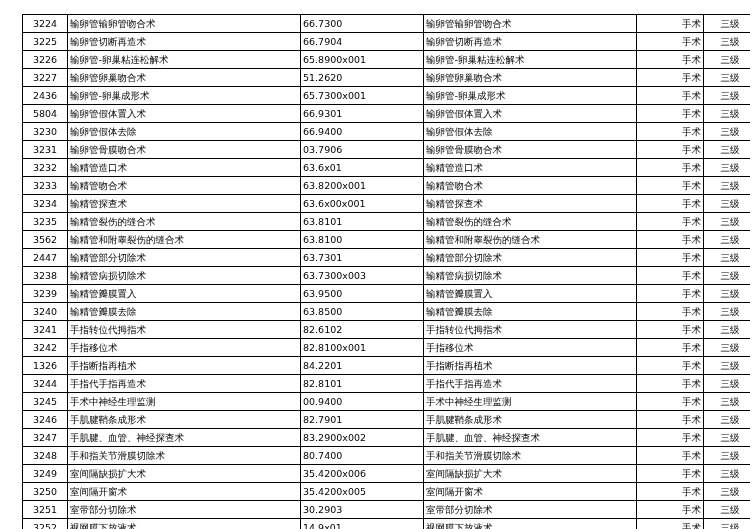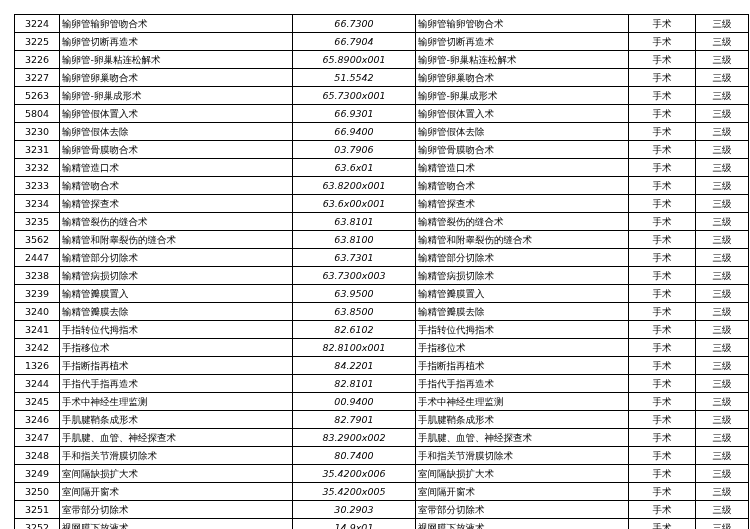--- a/index.html
+++ b/index.html
@@ -11,21 +11,21 @@
     width: 750px;
     height: 529px;
     font-family: "DejaVu Sans", "Liberation Sans", sans-serif;
     color: #000000;
   }
   .page {
     position: relative;
     width: 750px;
     height: 459px;
     box-sizing: border-box;
-    padding: 14px 18px 0 14px;
+    padding: 14px 18px 0 22px;
   }
   table.proc-table {
     border-collapse: collapse;
     width: 714px;
     table-layout: fixed;
   }
   table.proc-table td {
     border: 1px solid #000000;
     font-size: 9.5px;
     line-height: 1;
@@ -38,32 +38,31 @@
     width: 40px;
     text-align: center;
   }
   td.c-name1 {
     width: 228px;
     text-align: left;
     padding-left: 4px;
   }
   td.c-id {
     width: 118px;
-    text-align: center;
+    text-align: left;
     padding-left: 4px;
-    font-style: italic;
   }
   td.c-name2 {
     width: 208px;
     text-align: left;
     padding-left: 4px;
   }
   td.c-type {
     width: 62px;
-    text-align: center;
+    text-align: right;
   }
   td.c-level {
     width: 48px;
     text-align: center;
   }
   .cjk {
     font-family: "DejaVu Sans", "Liberation Sans", sans-serif;
   }
 </style>
 </head>
@@ -92,27 +91,27 @@
           <td class="c-code cjk">3226</td>
           <td class="c-name1 cjk">输卵管-卵巢粘连松解术</td>
           <td class="c-id cjk">65.8900x001</td>
           <td class="c-name2 cjk">输卵管-卵巢粘连松解术</td>
           <td class="c-type cjk">手术</td>
           <td class="c-level cjk">三级</td>
         </tr>
         <tr>
           <td class="c-code cjk">3227</td>
           <td class="c-name1 cjk">输卵管卵巢吻合术</td>
-          <td class="c-id cjk">51.5542</td>
+          <td class="c-id cjk">51.2620</td>
           <td class="c-name2 cjk">输卵管卵巢吻合术</td>
           <td class="c-type cjk">手术</td>
           <td class="c-level cjk">三级</td>
         </tr>
         <tr>
-          <td class="c-code cjk">5263</td>
+          <td class="c-code cjk">2436</td>
           <td class="c-name1 cjk">输卵管-卵巢成形术</td>
           <td class="c-id cjk">65.7300x001</td>
           <td class="c-name2 cjk">输卵管-卵巢成形术</td>
           <td class="c-type cjk">手术</td>
           <td class="c-level cjk">三级</td>
         </tr>
         <tr>
           <td class="c-code cjk">5804</td>
           <td class="c-name1 cjk">输卵管假体置入术</td>
           <td class="c-id cjk">66.9301</td>

